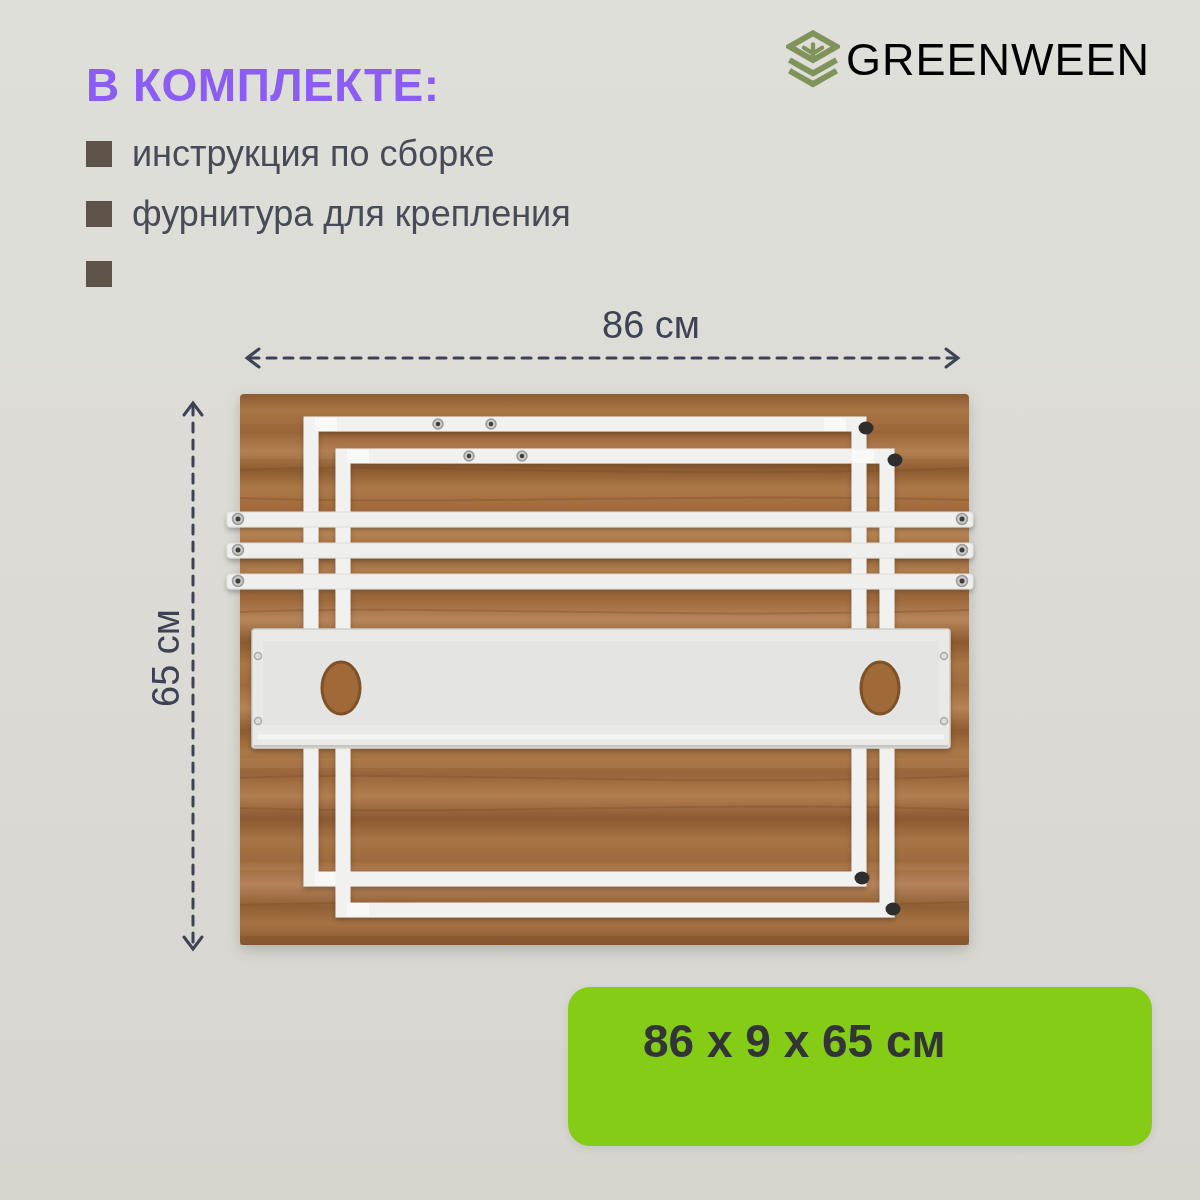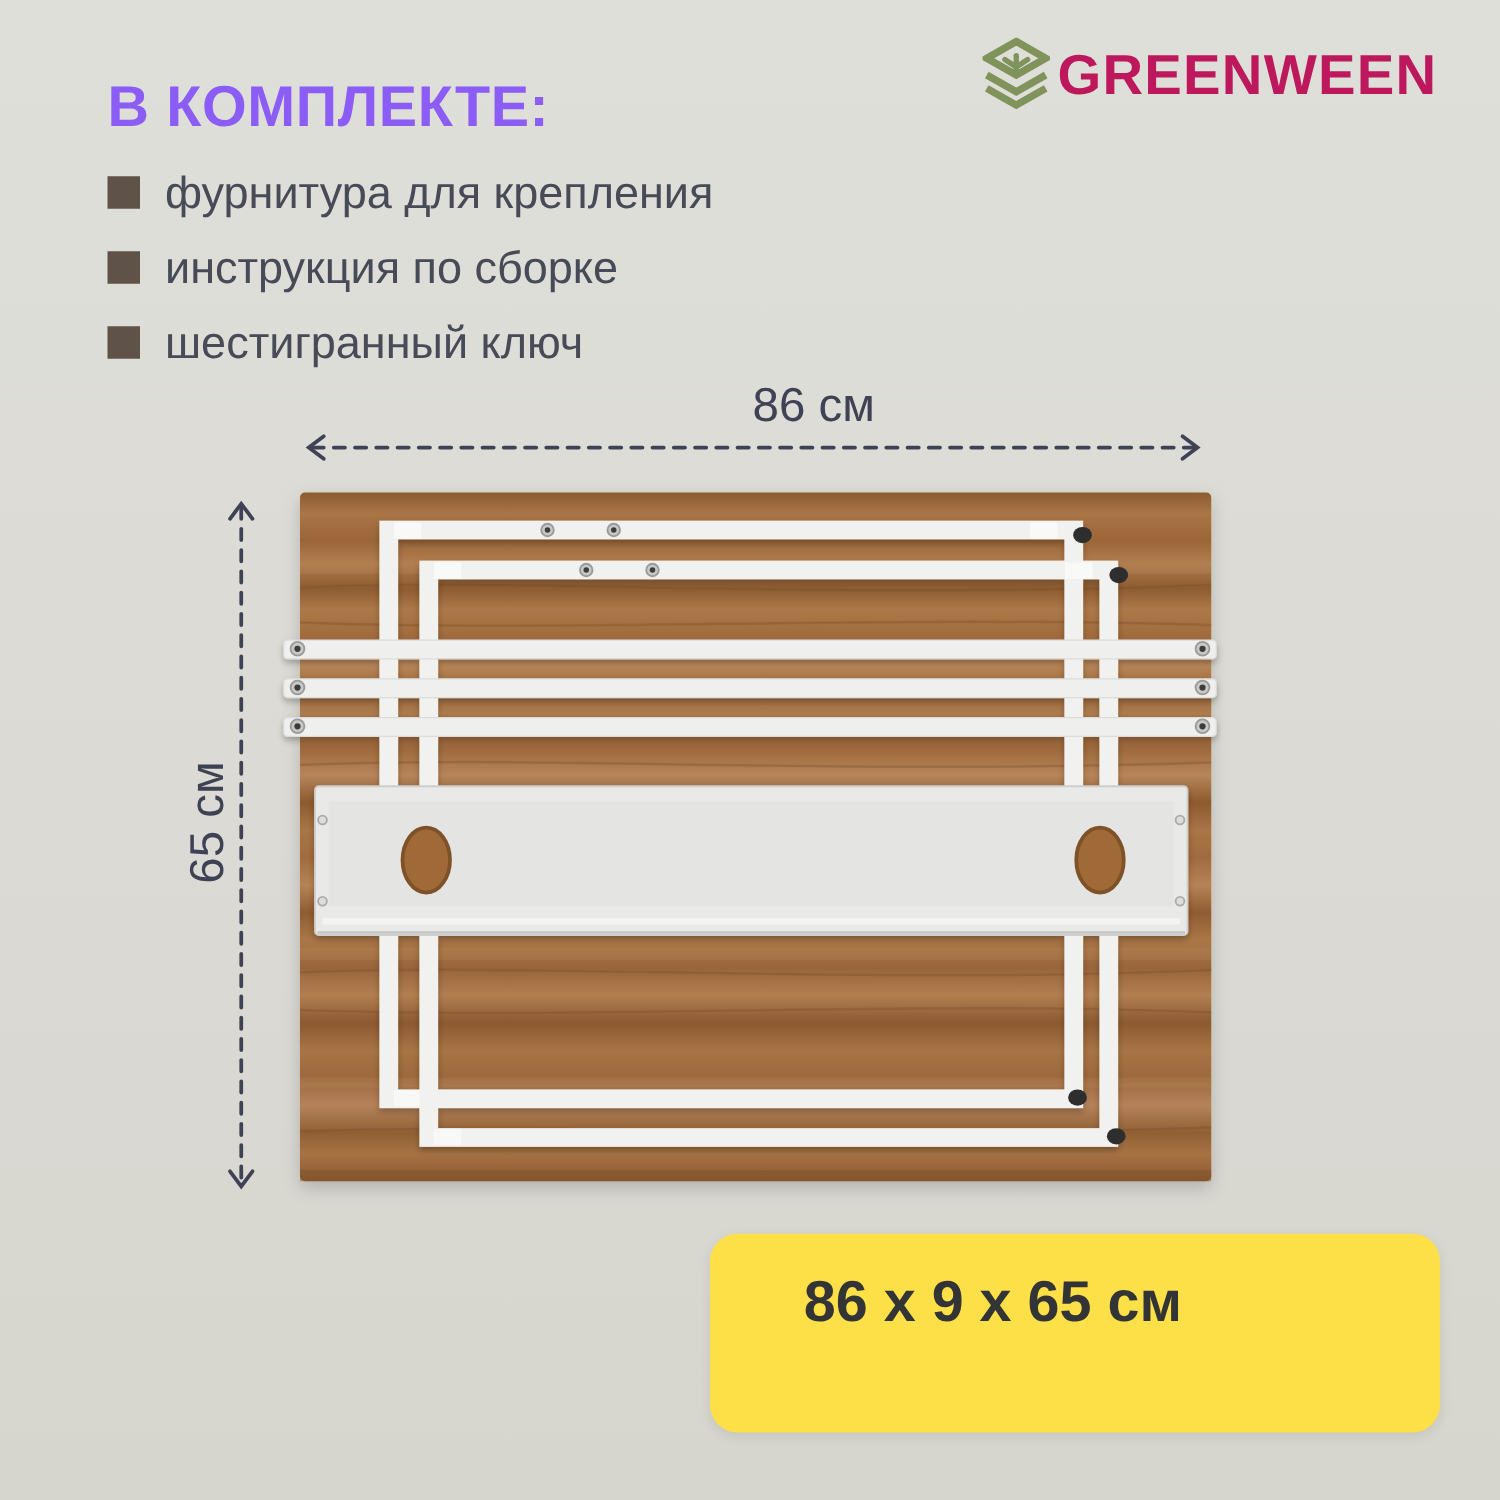--- a/index.html
+++ b/index.html
@@ -10,28 +10,28 @@
   }
   .abs{position:absolute;}
   
   .kit-heading{left:86px;top:58px;font-size:46px;font-weight:700;color:#8b5cf6;letter-spacing:.5px;}
   .kit-list{left:86px;top:136px;}
   .kit-item{display:flex;align-items:flex-start;margin-bottom:24px;}
   .bullet{width:26px;height:26px;background:#5F5249;margin:5px 20px 0 0;flex:0 0 auto;}
   .kit-label{font-size:36px;line-height:36px;color:#474A57;}
   
   .logo{top:30px;right:50px;display:flex;align-items:center;gap:6px;}
-  .brand{font-size:45px;font-weight:700;color:#be185d;letter-spacing:1px;}
+  .brand{font-size:45px;font-weight:400;color:#000000;letter-spacing:1px;}
   
   .dim-label{color:#3F4254;font-size:38px;}
   .dim-w{left:500px;top:304px;width:200px;text-align:right;}
   .dim-h{left:102px;top:636px;width:128px;height:44px;display:flex;align-items:center;justify-content:center;
          transform:rotate(-90deg);}
   
-  .pkg-card{left:568px;top:987px;width:584px;height:159px;background:#fde047;border-radius:22px;
+  .pkg-card{left:568px;top:987px;width:584px;height:159px;background:#84cc16;border-radius:22px;
             box-shadow:0 3px 10px rgba(0,0,0,.08);box-sizing:border-box;padding:28px 0 0 75px;}
   .pkg-size{font-size:46px;line-height:52px;font-weight:700;color:#333436;}
   .pkg-caption{font-size:43px;line-height:50px;color:#3A3B3D;margin-top:4px;}
   svg{display:block;}
 </style>
 </head>
 <body>
 
 <svg class="abs" style="left:0;top:0" width="1200" height="1200" viewBox="0 0 1200 1200">
   <defs>
@@ -185,29 +185,28 @@
         <path d="M33,33 L50,44 L67,33"></path>
       </g>
     </svg>
   </span>
   <span class="brand">GREENWEEN</span>
 </div>
 
 <div class="abs kit-list">
   <div class="kit-item">
     <span class="bullet"></span>
+    <span class="kit-label">инструкция по сборке</span>
+  </div>
+  <div class="kit-item">
+    <span class="bullet"></span>
     <span class="kit-label">фурнитура для крепления</span>
   </div>
   <div class="kit-item">
     <span class="bullet"></span>
-    <span class="kit-label">инструкция по сборке</span>
-  </div>
-  <div class="kit-item">
-    <span class="bullet"></span>
-    <span class="kit-label">шестигранный ключ</span>
   </div>
 </div>
 
 <div class="abs dim-label dim-w">86 см</div>
 <div class="abs dim-label dim-h">65 см</div>
 
 <div class="abs pkg-card">
   <div class="pkg-size">86 x 9 x 65 см</div>
 </div>
 

